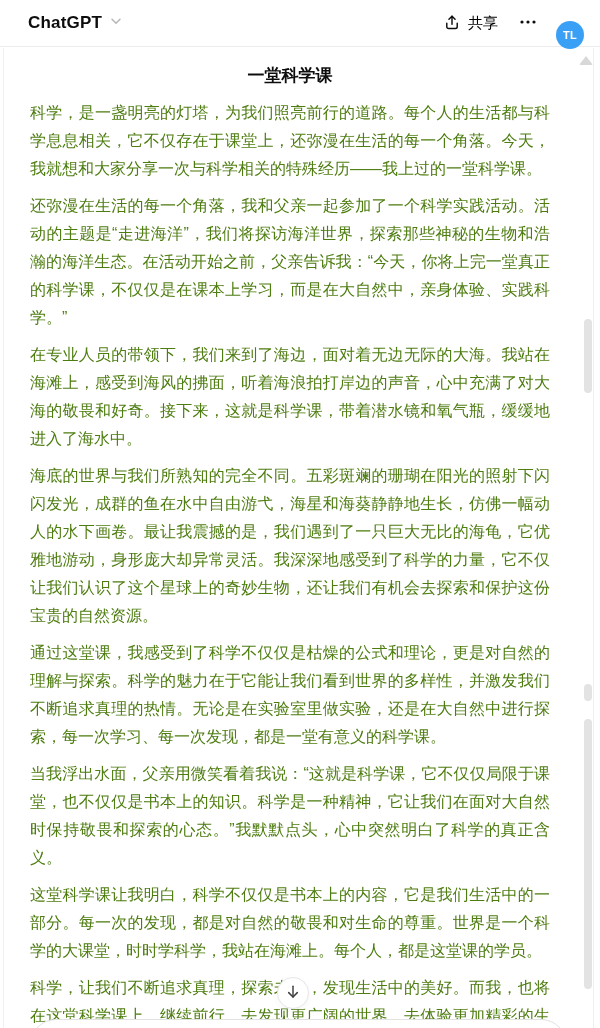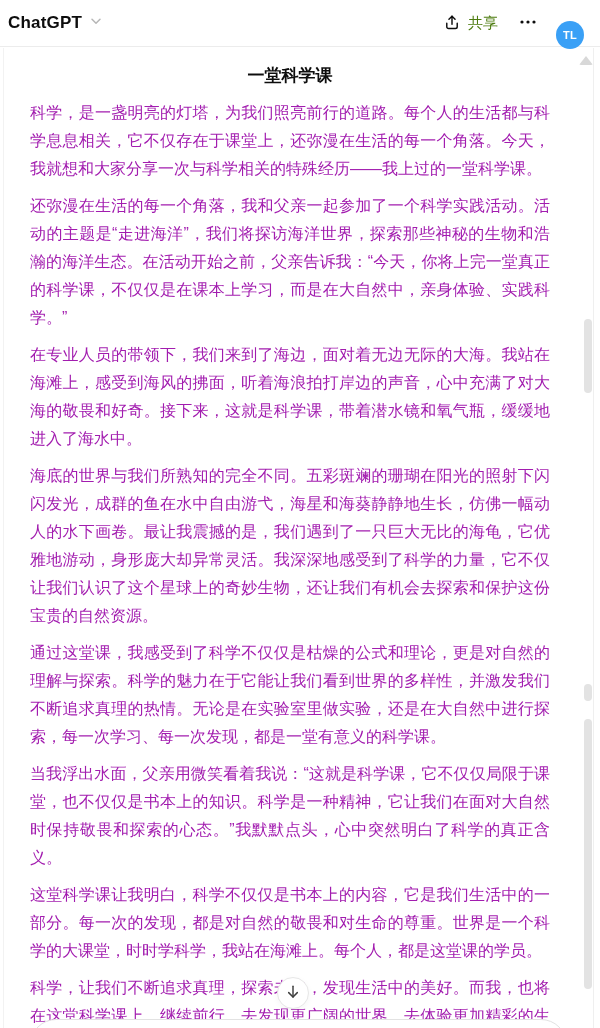--- a/index.html
+++ b/index.html
@@ -4,44 +4,44 @@
 <style>
   * { margin: 0; padding: 0; box-sizing: border-box; }
   html, body { background: #fff; }
   body { font-family: "Liberation Sans", sans-serif; color: #0d0d0d; }
   .canvas { position: relative; width: 600px; height: 1028px; background: #fff; overflow: hidden; }
 
   
   .topbar {
     position: absolute; top: 0; left: 0; right: 0; height: 47px;
     display: flex; align-items: center;
-    padding: 0 16px 0 8px;
+    padding: 0 16px 0 28px;
     border-bottom: 1px solid #ececec; background: #fff;
   }
   .model-switcher { display: flex; align-items: center; gap: 6px; cursor: pointer; }
   .model-switcher .title { font-size: 17px; font-weight: 600; color: #0d0d0d; letter-spacing: .2px; }
   .topbar-right { margin-left: auto; display: flex; align-items: center; gap: 14px; }
   .share-btn {
     display: flex; align-items: center; gap: 7px;
     background: none; border: none; font-family: inherit;
-    font-size: 15px; color: #4d7c0f; cursor: pointer; padding: 4px 2px;
+    font-size: 15px; color: #000000; cursor: pointer; padding: 4px 2px;
   }
   .more-btn { background: none; border: none; cursor: pointer; padding: 4px; display: flex; align-items: center; }
   .avatar {
     width: 28px; height: 28px; border-radius: 50%;
     color: #fff; font-size: 11px; font-weight: 700;
     display: flex; align-items: center; justify-content: center;
     letter-spacing: .3px; cursor: pointer; user-select: none; margin-top: 24px;
   }
 
   
   .main { position: absolute; top: 47px; left: 0; width: 584px; padding: 17px 34px 0 30px; }
   .doc-title { font-size: 17px; font-weight: 700; line-height: 23px; margin-bottom: 12px; text-align: center; }
   .doc p {
-    font-size: 16px; line-height: 28px; color: #a21caf;
+    font-size: 16px; line-height: 28px; color: #4d7c0f;
     margin-bottom: 9px; text-align: justify;
   }
 
   
   .scroll-down {
     position: absolute; left: 277px; top: 977px; width: 32px; height: 32px;
     border-radius: 50%; background: #fff; border: 1px solid #e7e7e7;
     box-shadow: 0 2px 6px rgba(0,0,0,.04);
     display: flex; align-items: center; justify-content: center; cursor: pointer; padding: 0;
   }

